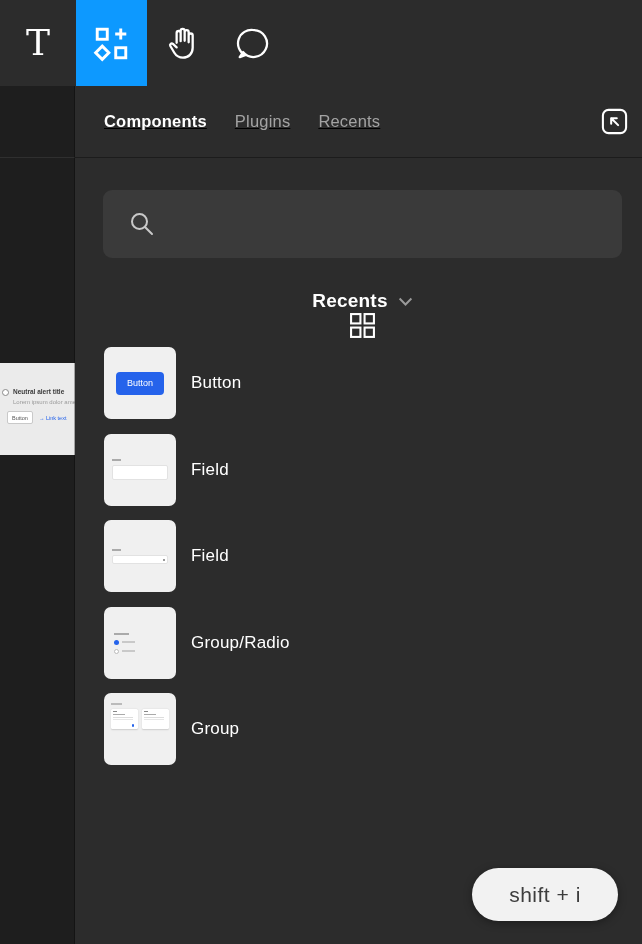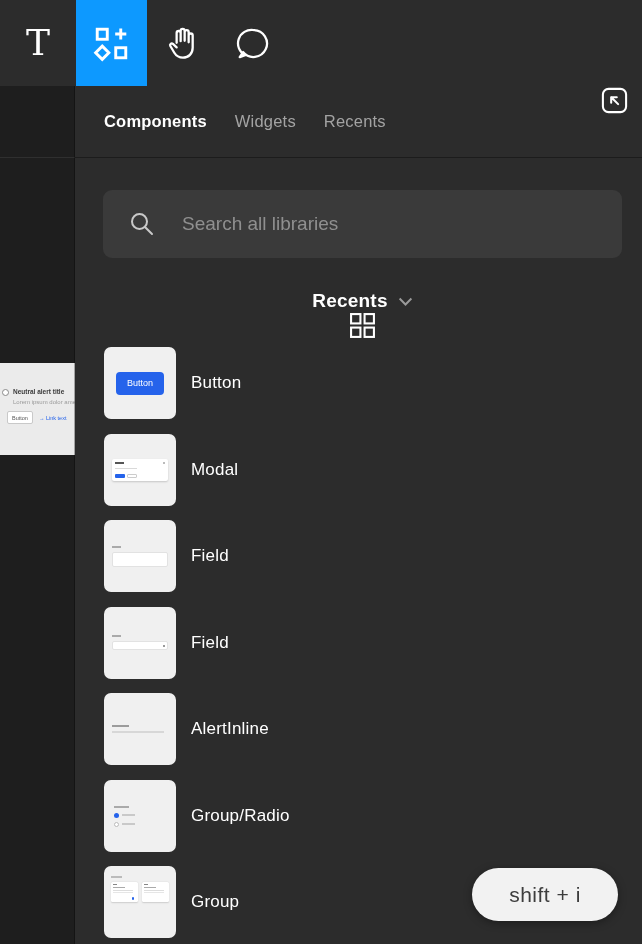--- a/index.html
+++ b/index.html
@@ -55,22 +55,22 @@
   }
   .alert-link { font-size:5.5px; color:#2563eb; white-space:nowrap; }
 
   
   .panel {
     position:absolute; left:75px; top:86px; right:0; bottom:0;
     background:#2c2c2c; z-index:2;
     box-shadow:-1px 0 0 rgba(0,0,0,0.3);
   }
   .panel-header {
-    height:72px; display:flex; 
-    padding:0 13px 0 29px; border-bottom:1px solid rgba(0,0,0,0.35);
+    height:72px; display:flex; align-items:center;
+    padding:0 13px 0 29px; border-bottom:1px solid rgba(0,0,0,0.35);text-decoration:underline;
   }
   .tabs { display:flex; gap:28px; flex:1; align-items:center; }
   .tab { font-size:16.5px; font-weight:500; color:#a3a3a3; cursor:pointer; letter-spacing:0.2px; }
   .tab.active { color:#ffffff; font-weight:700; }
   .header-icon { width:29px; height:29px; display:flex; align-items:center; justify-content:center; cursor:pointer; }
 
   .search {
     position:absolute; left:28px; right:20px; top:104px; height:68px;
     background:#3a3a3a; border-radius:9px;
     display:flex; align-items:center; padding:0 16px 0 25px; cursor:text;
@@ -204,41 +204,40 @@
         </div>
       </div>
     </div>
   </div>
 
   <div class="panel">
 
     <div class="panel-header">
       <div class="tabs">
         <div class="tab active">Components</div>
-        <div class="tab">Widgets</div>
+        <div class="tab">Plugins</div>
         <div class="tab">Recents</div>
       </div>
       <div class="header-icon">
         <span>
           <svg width="29" height="29" viewBox="0 0 28 28" fill="none" stroke="#ffffff" stroke-width="2" stroke-linecap="round" stroke-linejoin="round">
             <rect x="2.8" y="2.8" width="22.4" height="22.4" rx="5.5"></rect>
             <path d="M17.5 17.5 L10.8 10.8 M10.8 16.2v-5.4h5.4"></path>
           </svg>
         </span>
       </div>
     </div>
 
     <div class="search">
       <span>
         <svg width="28" height="28" viewBox="0 0 28 28" fill="none" stroke="#c9c9c9" stroke-width="2" stroke-linecap="round">
           <circle cx="11.5" cy="11.5" r="7.5"></circle>
           <path d="M17.2 17.2 L24 24"></path>
         </svg>
       </span>
-      <input type="text" placeholder="Search all libraries" style="">
     </div>
 
     <div class="section-row">
       <div class="section-title-wrap">
         <span class="section-title">Recents</span>
         <span>
           <svg width="15" height="9" viewBox="0 0 14 8" fill="none" stroke="#9a9a9a" stroke-width="1.8">
             <path d="M1.5 1.2 L7 6.8 L12.5 1.2"></path>
           </svg>
         </span>
@@ -257,56 +256,37 @@
 
     <div class="list">
 
       <div class="item">
         <div class="thumb center">
           <span class="mini-btn">Button</span>
         </div>
         <div class="item-label">Button</div>
       </div>
 
-      <div class="item">
-        <div class="thumb center">
-          <div class="mini-modal">
-            <div class="mm-title"></div>
-              <div class="mm-close"></div>
-            <div class="mm-body"></div>
-              <div class="mm-btn1"></div>
-              <div class="mm-btn2"></div>
-          </div>
-        </div>
-        <div class="item-label">Modal</div>
-      </div>
 
       <div class="item">
         <div class="thumb fieldpad">
           <div class="mini-label"></div>
           <div class="mini-input"></div>
         </div>
         <div class="item-label">Field</div>
       </div>
 
       <div class="item">
         <div class="thumb fieldpad">
           <div class="mini-label"></div>
           <div class="mini-input slim"></div>
         </div>
         <div class="item-label">Field</div>
       </div>
 
-      <div class="item">
-        <div class="thumb alertpad">
-          <div class="al-line1"></div>
-          <div class="al-line2"></div>
-        </div>
-        <div class="item-label">AlertInline</div>
-      </div>
 
       <div class="item">
         <div class="thumb radiopad">
           <div class="rd-label"></div>
           <div class="rd-row">
               <span class="rd-on"></span>
               <span class="rd-line"></span>
             </div>
           <div class="rd-row">
               <span class="rd-off"></span>

